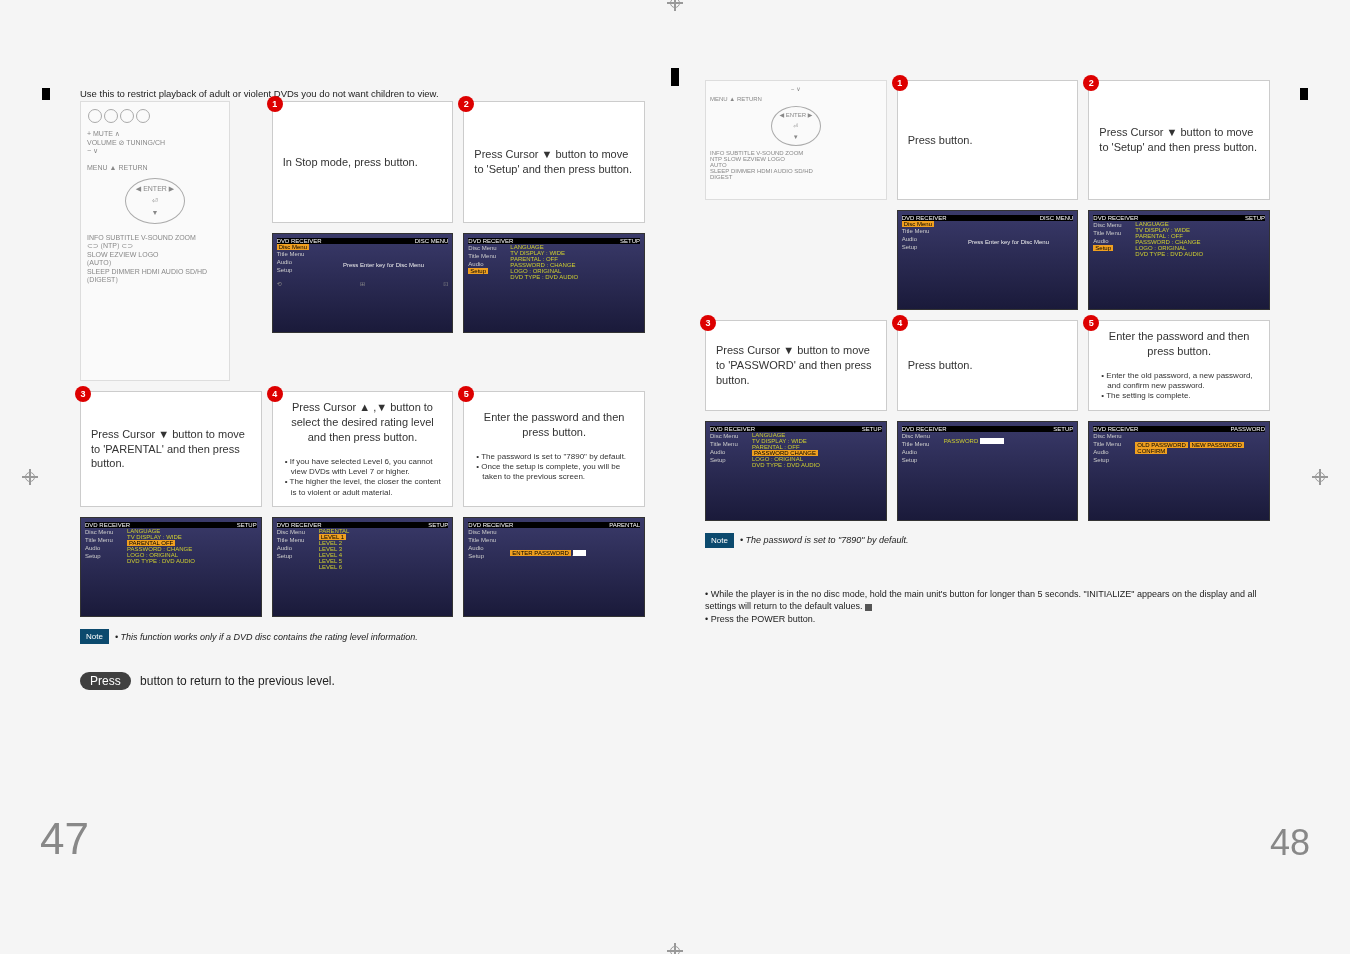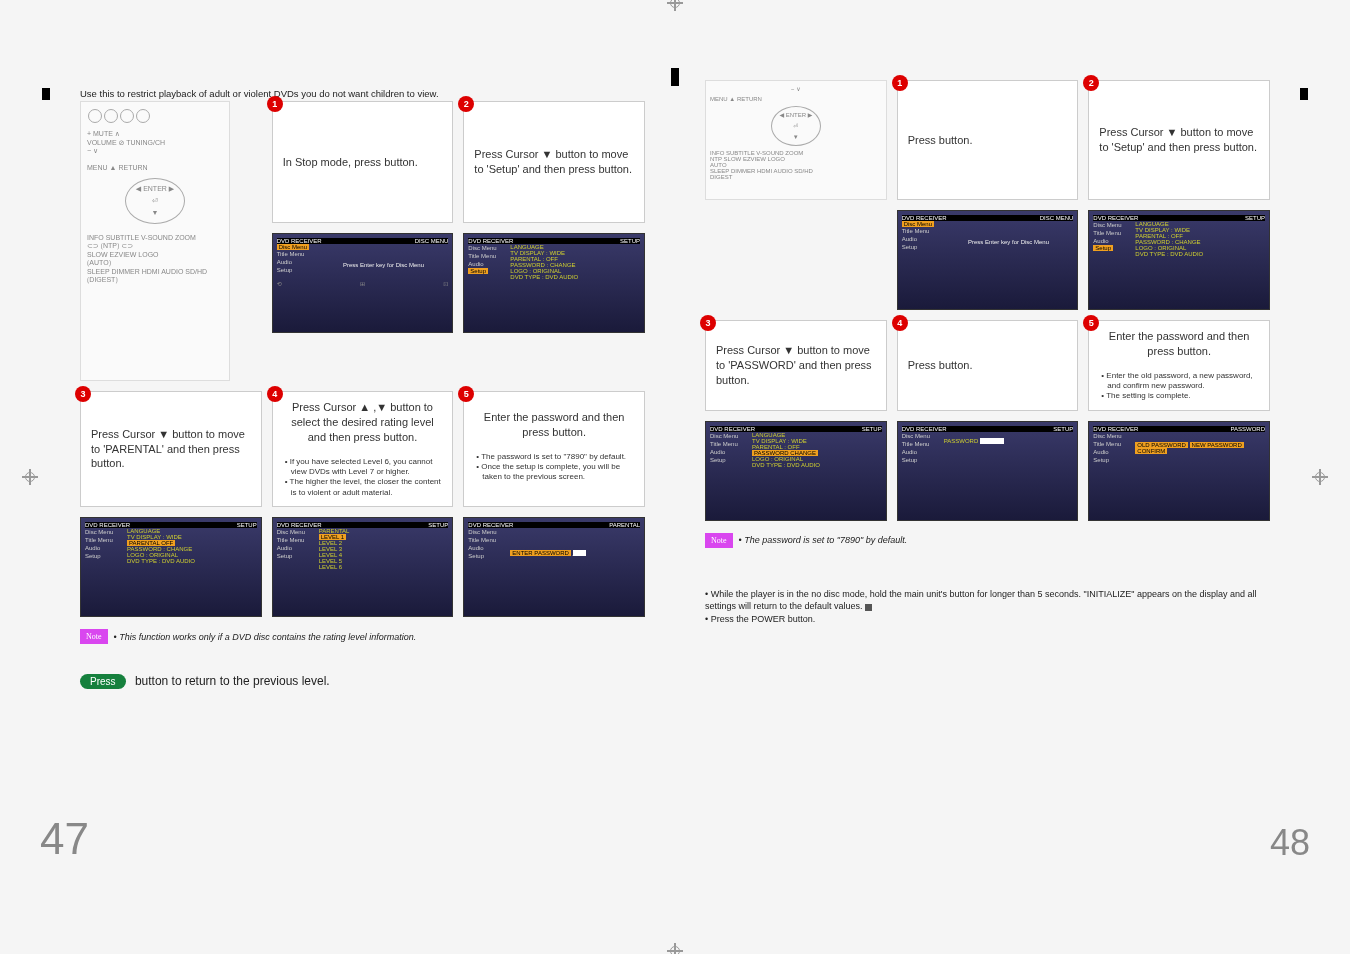--- a/index.html
+++ b/index.html
@@ -98,42 +98,41 @@
   }
   .sub-bullets li { list-style: none; text-indent: -6px; padding-left: 8px;}
   .sub-bullets li::before { content:"• ";}
   .note-bar {
     margin-top: 12px;
     display: flex;
     align-items: center;
     gap: 6px;
   }
   .note-label {
-    background: #d946ef;
+    background: #0c4a6e;
     color: #fff;
     font-size: 8px;
     padding: 3px 6px;
-    font-family: Liberation Serif, serif;
   }
   .note-text {
     font-size: 9px;
     color: #222;
     font-style: italic;
   }
   .footer-lines {
     margin-top: 30px;
     font-size: 12px;
     color: #222;
   }
   .pill {
-    background: #15803d;
+    background: #404040;
     color: #fff;
     border-radius: 10px;
     padding: 2px 10px;
-    font-size: 10px;
+    font-size: 12px;
     margin-right: 6px;
   }
   .pgnum-left {
     position: absolute;
     left: 40px;
     bottom: 90px;
     font-size: 44px;
     color: #888;
     font-weight: 300;
   }

